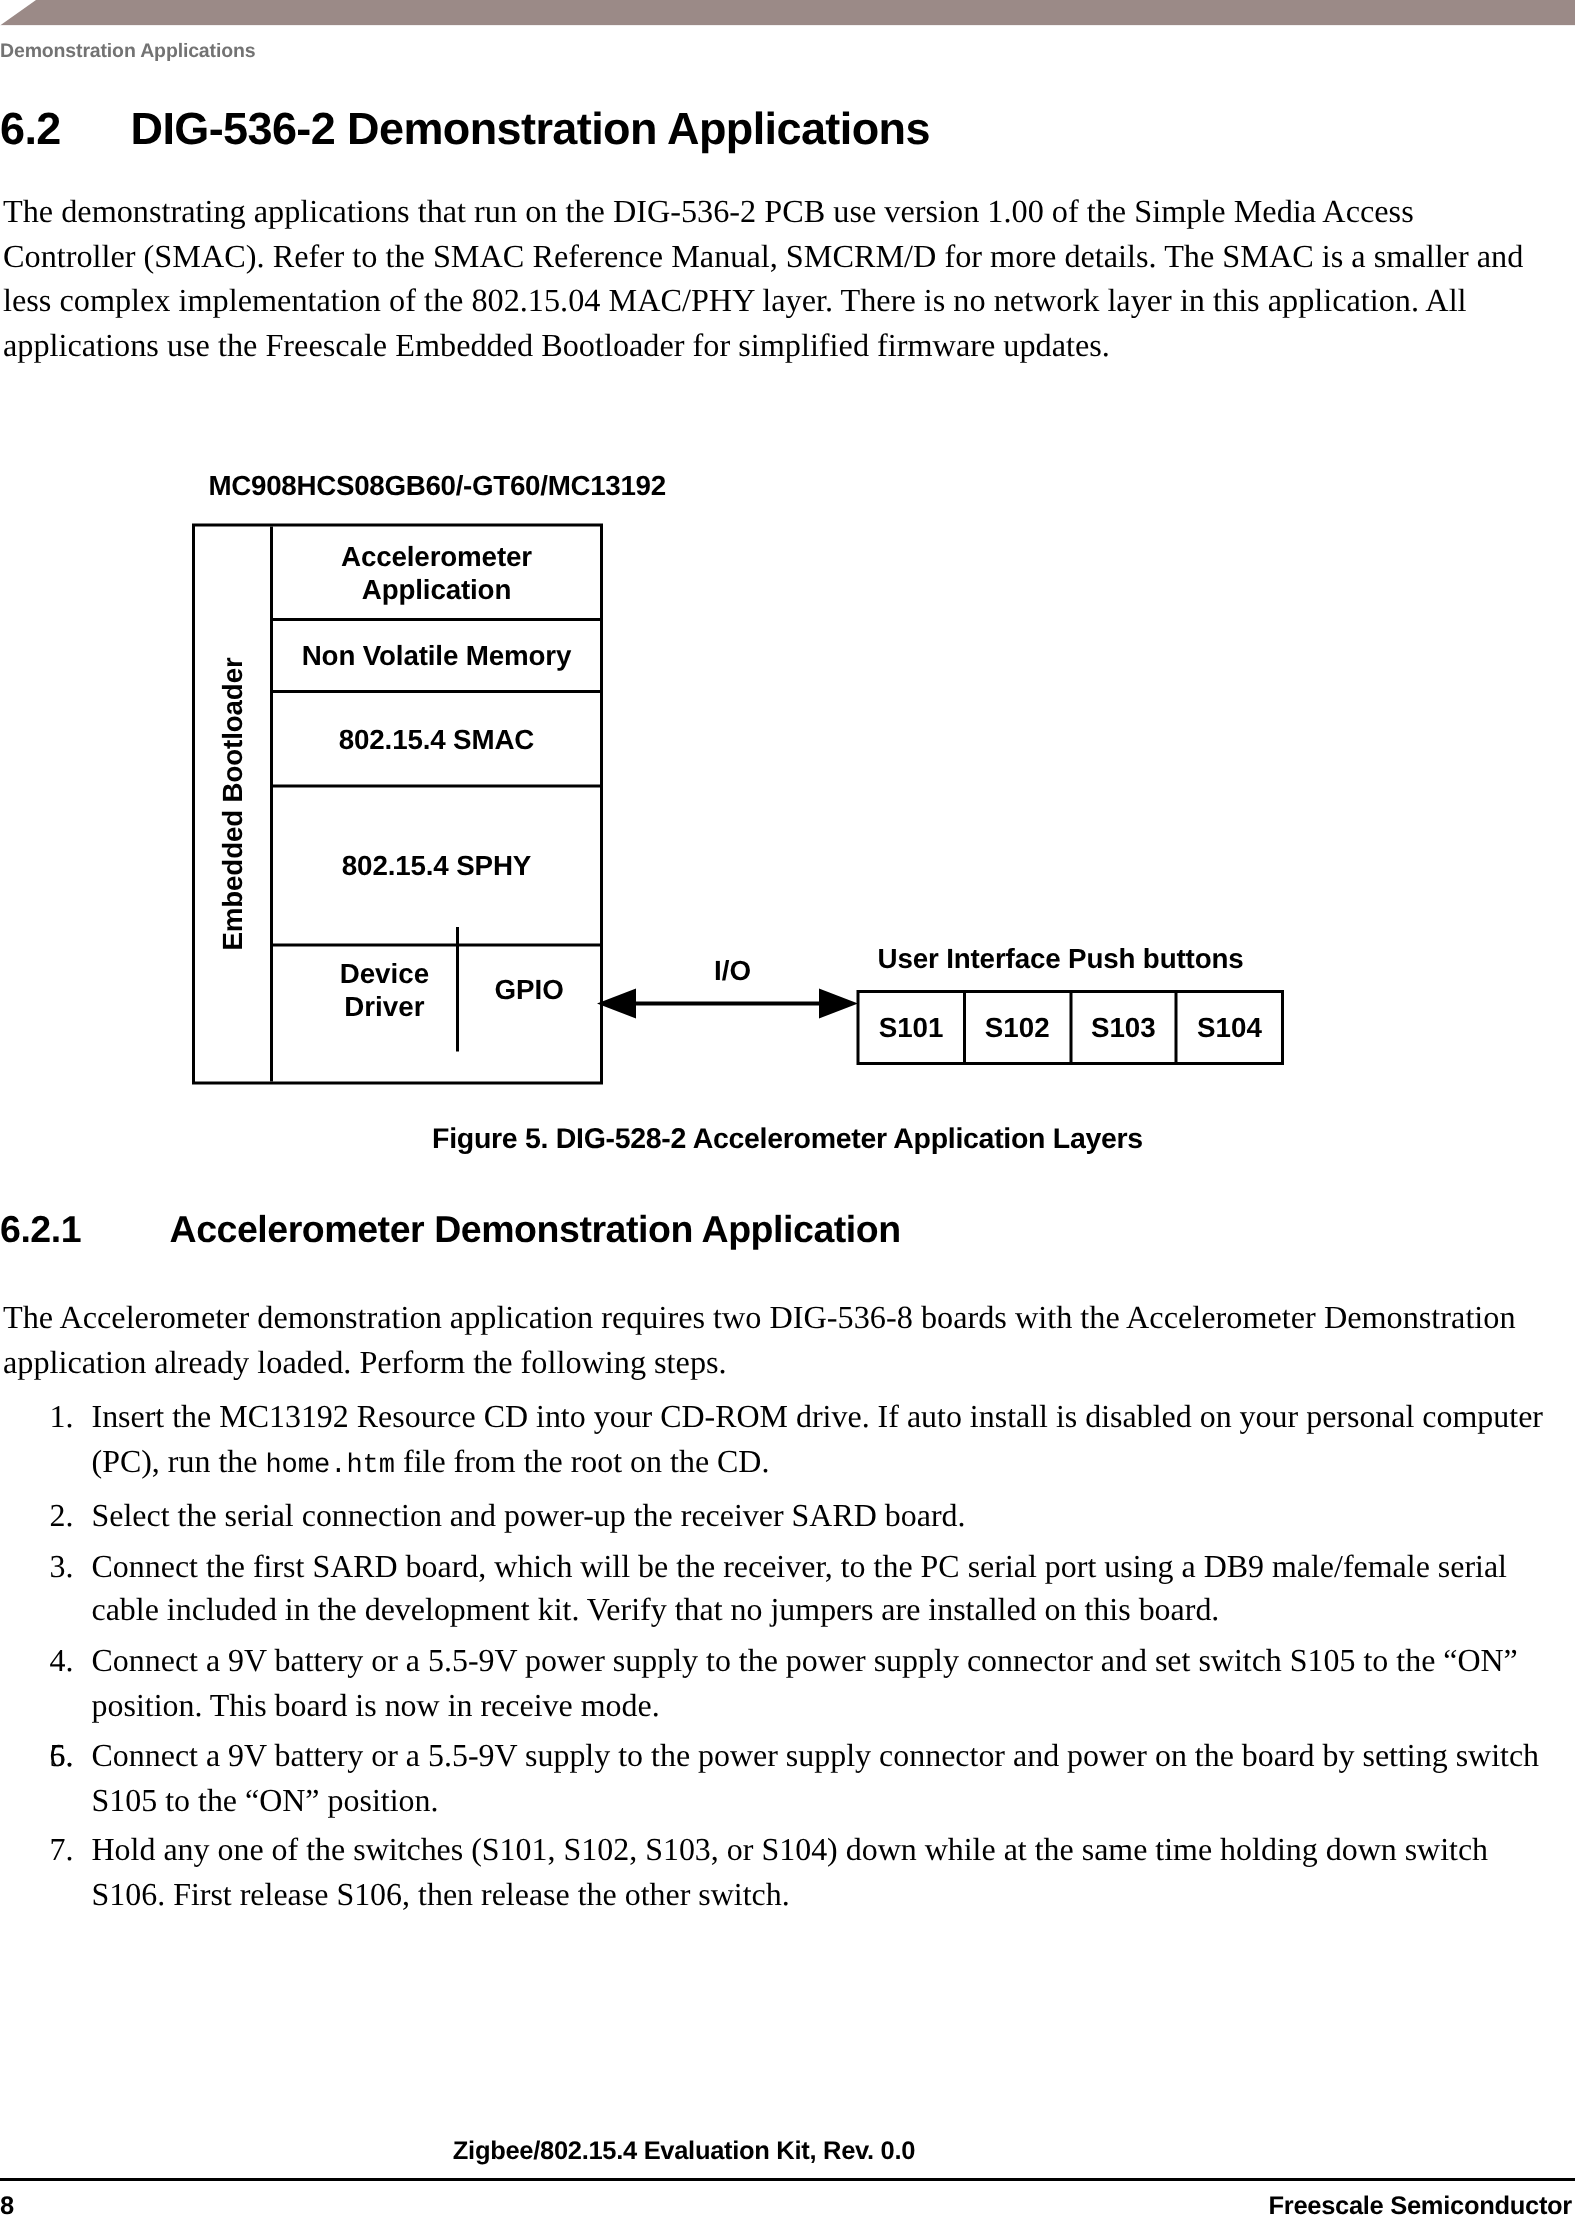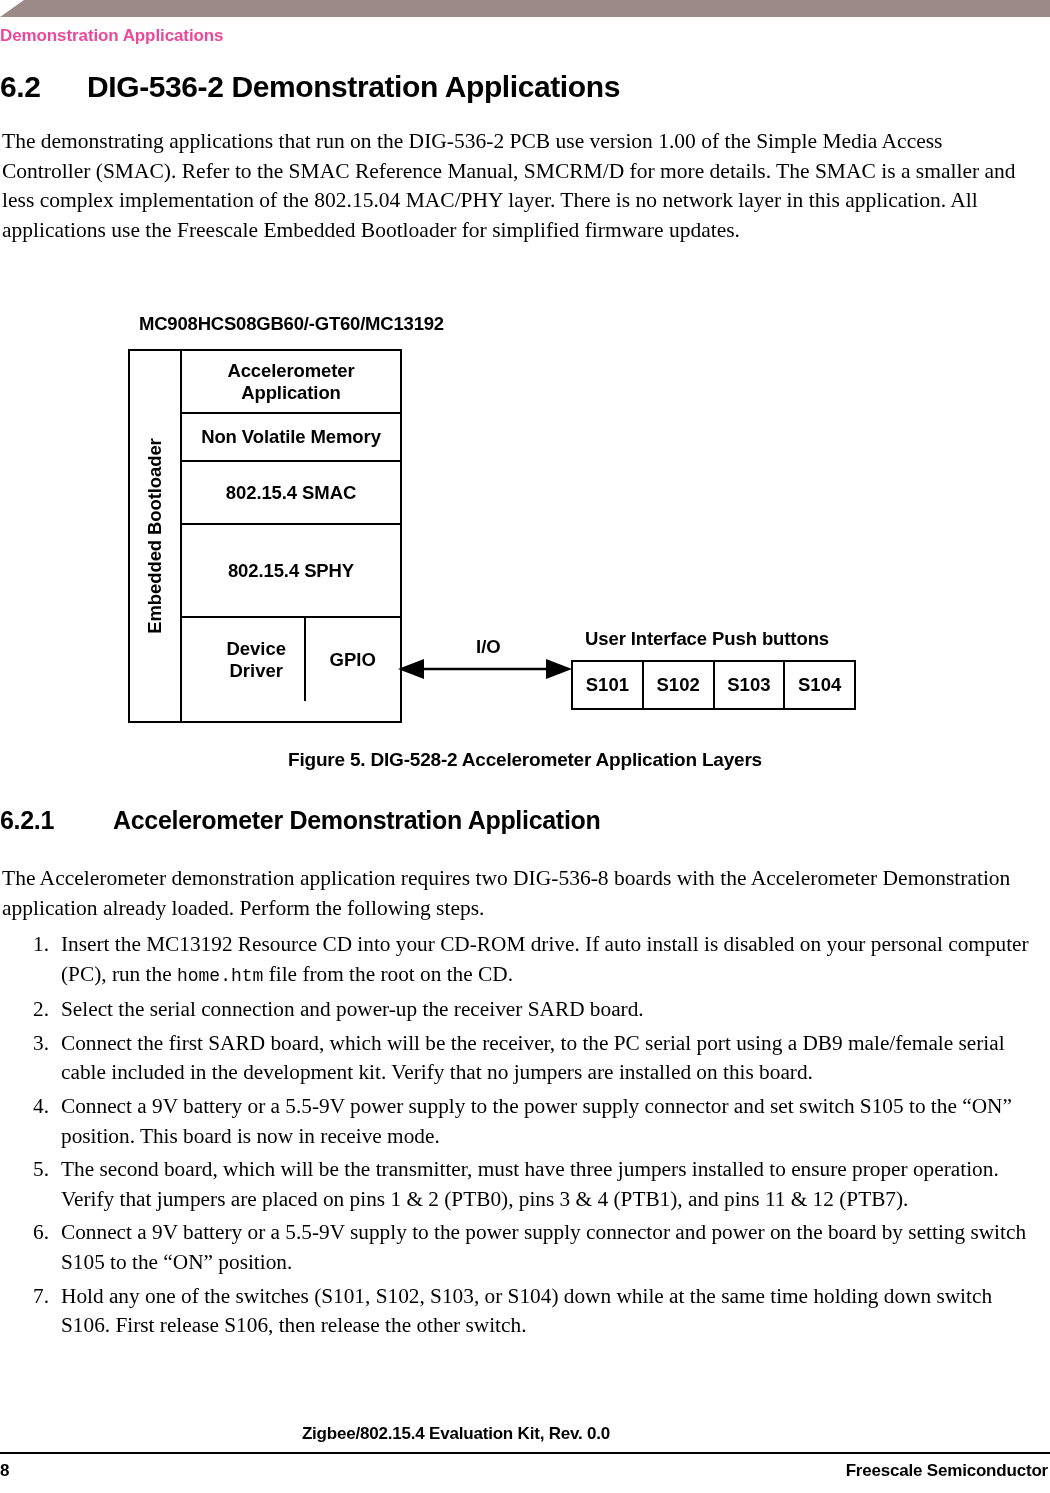--- a/index.html
+++ b/index.html
@@ -26,23 +26,23 @@
     background: #9b8a87;
     clip-path: polygon(24px 0, 1050px 0, 1050px 17px, 0 17px);
   }
 
   .running-head {
     position: absolute;
     left: 0;
     top: 26px;
     font-family: "Liberation Sans", sans-serif;
     font-weight: bold;
-    font-size: 17px;
+    font-size: 13px;
     letter-spacing: -0.1px;
-    color: #ec4899;
+    color: #737373;
   }
 
   
   .h2 {
     position: absolute;
     left: 0;
     font-family: "Liberation Sans", sans-serif;
     font-weight: bold;
     font-size: 30px;
     letter-spacing: -0.4px;
@@ -302,21 +302,21 @@
   <div class="fig-title">MC908HCS08GB60/-GT60/MC13192</div>
 
   <div class="stack-outer">
     <div class="boot-col">
       <div class="boot-label" style="width: 370px; text-align: center;">Embedded Bootloader</div>
     </div>
     <div class="layers">
       <div class="layer" style="top:0; height:63px;">Accelerometer Application</div>
       <div class="layer" style="top:63px; height:48px;">Non Volatile Memory</div>
       <div class="layer" style="top:111px; height:63px;">802.15.4 SMAC</div>
-      <div class="layer" style="top:174px; height:93px;">802.15.4 SPHY</div>
+      <div class="layer" style="top:174px; height:106px;">802.15.4 SPHY</div>
       <div class="layer-split" style="top:267px; height:83px;margin-left:27px;">
         <div class="left-cell">Device Driver</div>
         <div>GPIO</div>
       </div>
     </div>
   </div>
 
   <div class="io-label">I/O</div>
 
   <svg class="arrow-svg" width="178" height="22" viewBox="0 0 178 22">
@@ -340,21 +340,21 @@
   <span class="num">6.2.1</span><span>Accelerometer Demonstration Application</span>
 </div>
 
 <div class="para" style="top:864px;">The Accelerometer demonstration application requires two DIG-536-8 boards with the Accelerometer Demonstration application already loaded. Perform the following steps.</div>
 
 <div class="olist" style="top:930px;">
     <div class="li"><span class="marker">1.</span><span>Insert the MC13192 Resource CD into your CD-ROM drive. If auto install is disabled on your personal computer (PC), run the </span><code class="mono">home.htm</code><span> file from the root on the CD.</span></div>
     <div class="li"><span class="marker">2.</span><span>Select the serial connection and power-up the receiver SARD board.</span></div>
     <div class="li"><span class="marker">3.</span><span>Connect the first SARD board, which will be the receiver, to the PC serial port using a DB9 male/female serial cable included in the development kit. Verify that no jumpers are installed on this board.</span></div>
     <div class="li"><span class="marker">4.</span><span>Connect a 9V battery or a 5.5-9V power supply to the power supply connector and set switch S105 to the “ON” position. This board is now in receive mode.</span></div>
-    <div class="li"><span class="marker">5.</span><span>The second board, which will be the transmitter, must have three jumpers installed to ensure proper operation. Verify that jumpers are placed on pins 1 &amp; 2 (PTB0), pins 3 &amp; 4 (PTB1), and pins 11 &amp; 12 (PTB7).</span></div>
+    <div class="li"><span class="marker">5.</span></div>
     <div class="li"><span class="marker">6.</span><span>Connect a 9V battery or a 5.5-9V supply to the power supply connector and power on the board by setting switch S105 to the “ON” position.</span></div>
     <div class="li"><span class="marker">7.</span><span>Hold any one of the switches (S101, S102, S103, or S104) down while at the same time holding down switch S106. First release S106, then release the other switch.</span></div>
   </div>
 
 <div class="footer-title">Zigbee/802.15.4 Evaluation Kit, Rev. 0.0</div>
 <div class="footer-rule"></div>
 <div class="footer-page">8</div>
 <div class="footer-company">Freescale Semiconductor</div>
 
 </body></html>

